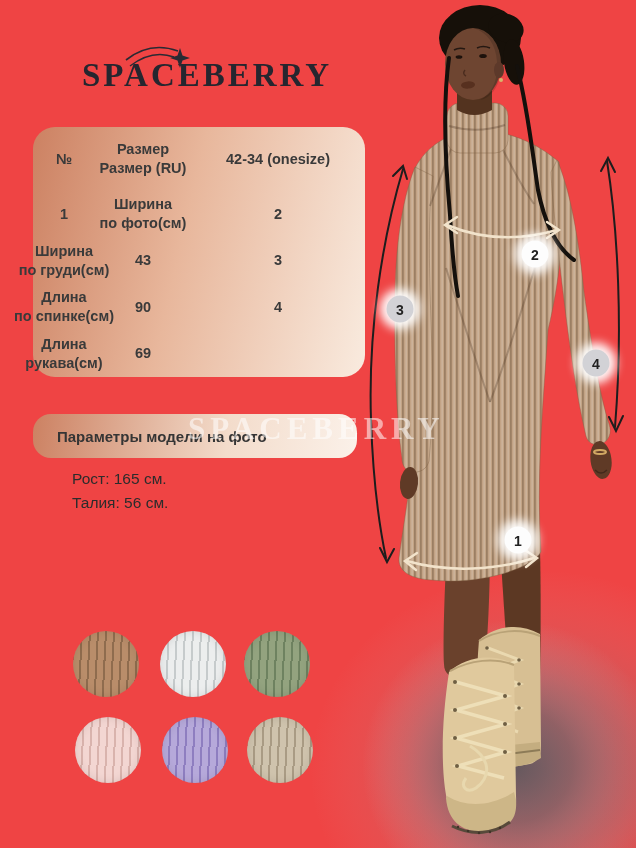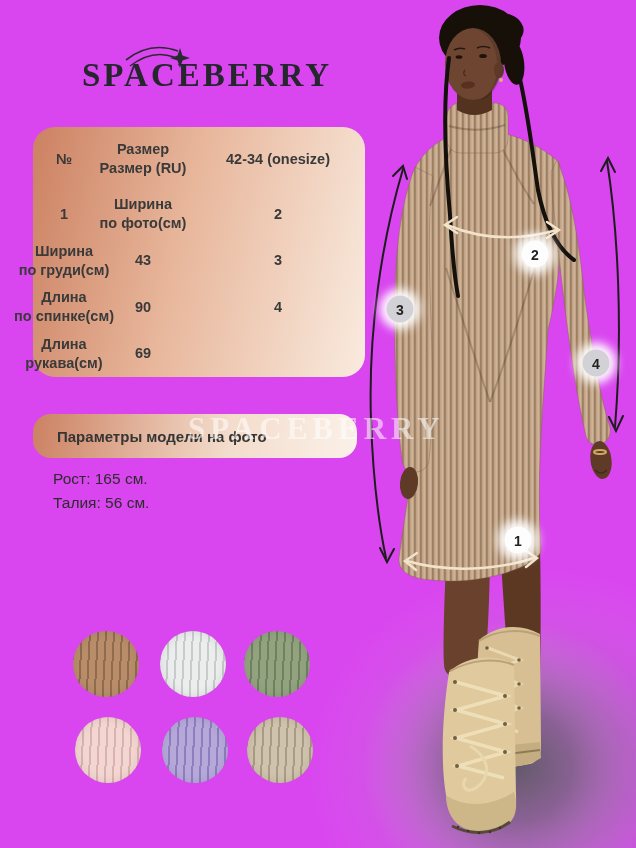--- a/index.html
+++ b/index.html
@@ -1,38 +1,38 @@
 <!DOCTYPE html>
 <html style="--panel-grad-start: #cc8162; --panel-grad-mid: #e8b79c; --panel-grad-end: #f9ebdf; --text-dark: #333333; --logo-color: #26262f; --arrow-dark: #1d1d1d; --arrow-light: #f2e3cb; --watermark-color: rgba(255,255,255,0.55);"><head>
 <meta charset="utf-8">
 <style>
   html,body{margin:0;padding:0;background:#ffffff;}
   .canvas{
-    position:relative;width:636px;height:848px;background:#d946ef;overflow:hidden;
+    position:relative;width:636px;height:848px;background:#ef4444;overflow:hidden;
     font-family:"Liberation Sans", sans-serif;color:var(--text-dark,#333);
   }
   
   .logo{position:absolute;left:82px;top:57px;z-index:2;
     font-family:"Liberation Serif", serif;font-weight:700;font-size:33px;
     letter-spacing:3px;color:var(--logo-color,#26262f);white-space:nowrap;}
   .logo-star{position:absolute;left:120px;top:36px;z-index:3;}
   
   .size-panel{position:absolute;left:33px;top:127px;width:332px;height:250px;z-index:2;
     border-radius:22px;
     background:linear-gradient(103deg,var(--panel-grad-start,#cc8162) 0%,var(--panel-grad-mid,#e8b79c) 45%,var(--panel-grad-end,#f9ebdf) 100%);
     display:grid;grid-template-columns:62px 96px 1fr;grid-template-rows:64px repeat(4,46.5px);}
   .t-cell{display:flex;flex-direction:column;align-items:center;justify-content:center;
     text-align:center;font-weight:700;font-size:14.5px;line-height:19px;color:#3a3a3a;}
   .t-cell span{white-space:nowrap;text-align:center;}
   
   .params-bar{position:absolute;left:33px;top:414px;width:324px;height:44px;z-index:2;
     border-radius:18px;display:flex;align-items:center;padding-left:24px;box-sizing:border-box;
     background:linear-gradient(97deg,var(--panel-grad-start,#cc8162) 0%,#f3dccb 60%,#fbf1e9 100%);
     font-weight:700;font-size:15px;color:#353535;}
-  .params-list{position:absolute;left:53px;top:467px;z-index:2;margin:0;padding:0;list-style:none;
+  .params-list{position:absolute;left:72px;top:467px;z-index:2;margin:0;padding:0;list-style:none;
     font-size:15.5px;color:#2c2c2c;}
   .params-list li{line-height:24px;}
   
   .colors-title{position:absolute;left:35px;top:574px;z-index:2;margin:0;
     font-size:16px;font-weight:800;letter-spacing:.3px;color:#222;white-space:nowrap;}
   .swatches{position:absolute;left:73px;top:631px;width:250px;height:156px;z-index:2;}
   .swatch{position:absolute;width:66px;height:66px;border-radius:50%;
     box-shadow:inset 0 0 10px rgba(0,0,0,.10);}
   .s0{left:0;top:0}.s1{left:87px;top:0}.s2{left:171px;top:0}
   .s3{left:2px;top:86px}.s4{left:89px;top:86px}.s5{left:174px;top:86px}

